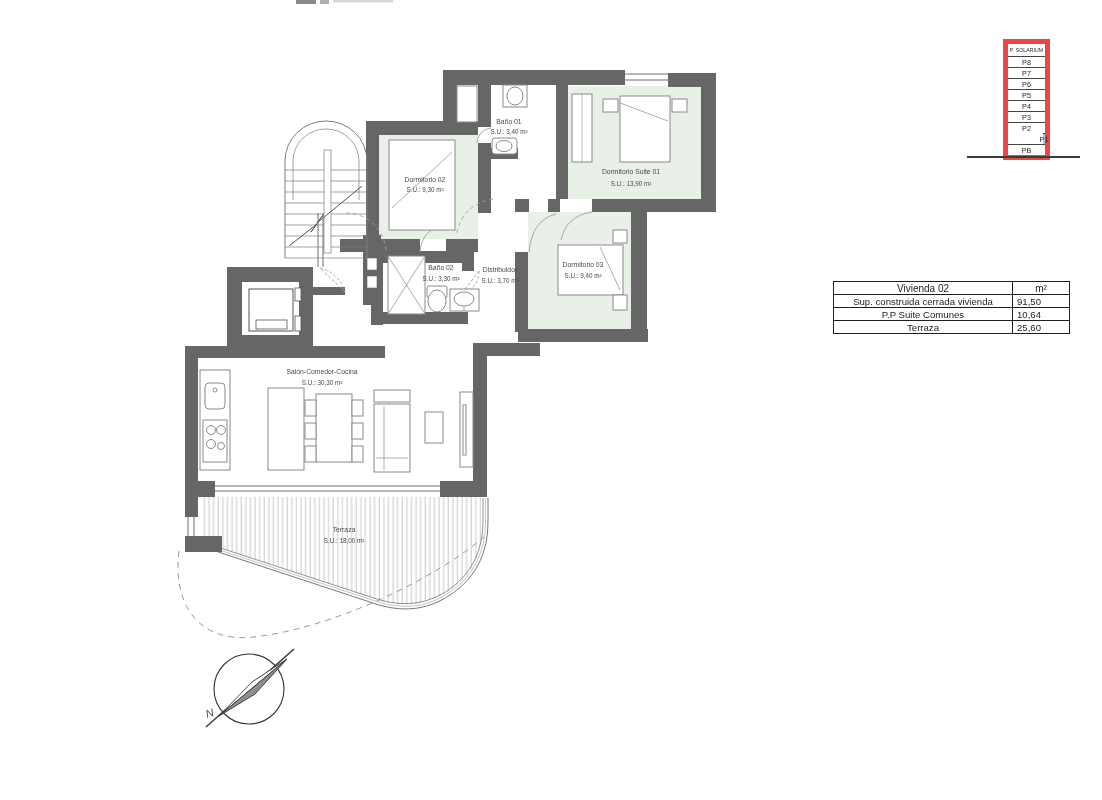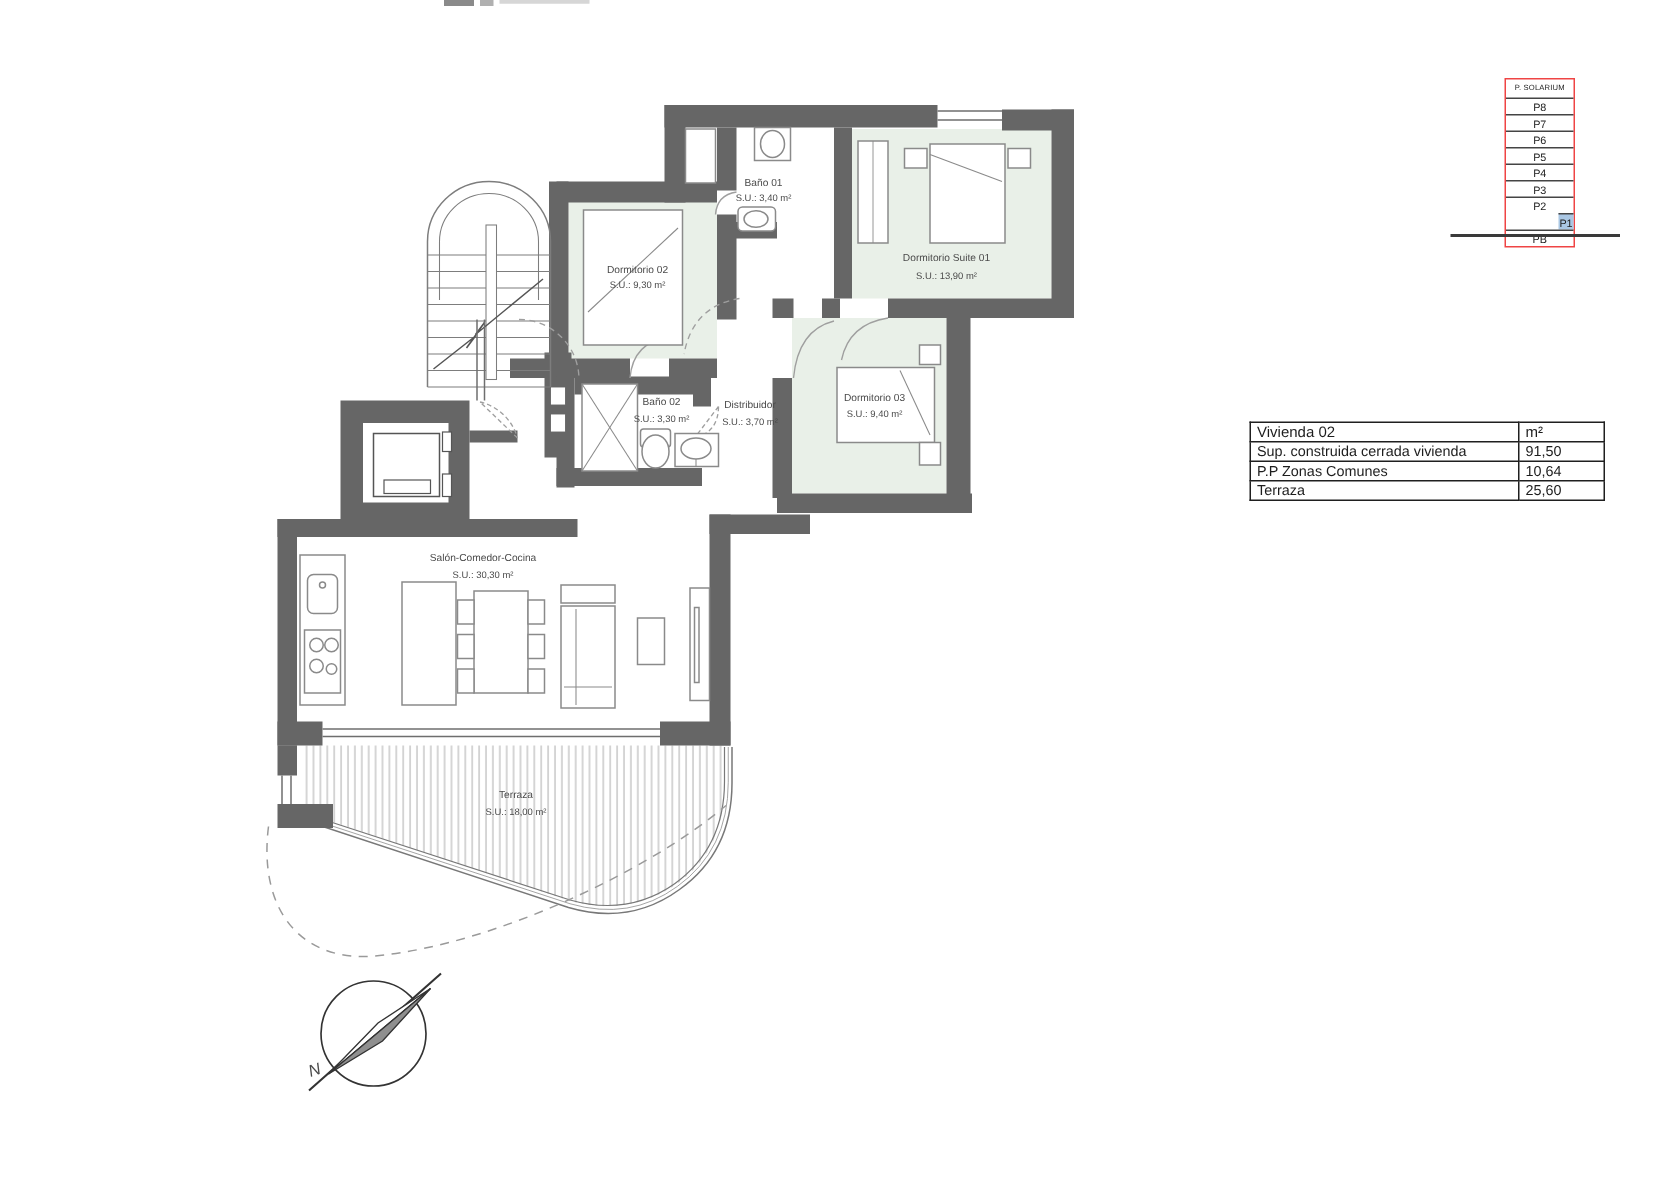--- a/index.html
+++ b/index.html
@@ -4,35 +4,35 @@
 <style>
   html,body{margin:0;padding:0;background:#fff;}
   .canvas{position:relative;width:1102px;height:800px;background:#ffffff;overflow:hidden;
           font-family:"Liberation Sans",sans-serif;}
   svg{position:absolute;left:0;top:0;}
   svg text{font-family:"Liberation Sans",sans-serif;fill:#4a4a4a;}
   .room-name{font-size:6.8px;}
   .room-area{font-size:6.3px;}
 
   
-  .floor-table{position:absolute;left:1003px;top:52px;width:47px;border:1px solid #ef4444;
+  .floor-table{position:absolute;left:1003px;top:39px;width:47px;border:5px solid #ef4444;
                box-sizing:border-box;background:#fff;}
   .fl-row{height:11px;display:flex;align-items:center;justify-content:center;
           font-size:7.2px;color:#222;border-top:1px solid #444;box-sizing:border-box;}
   .fl-row.header{height:12px;font-size:5.1px;letter-spacing:.1px;border-top:none;}
   .fl-row.selected{background:#aac7e4;margin-left:35px;}
   .ground-line{position:absolute;left:967px;top:156px;width:113px;height:2px;background:#3a3a3a;}
 
   
   .area-table{position:absolute;left:833px;top:281px;border-collapse:collapse;background:#fff;}
   .area-table td{border:1.4px solid #1f1f1f;font-size:9.6px;color:#1d1d1d;height:12px;
                  padding:0 4px;white-space:nowrap;}
-  .area-table .lbl{width:170px;text-align:left;}
+  .area-table .lbl{width:170px;text-align:center;}
   .area-table .val{width:48px;text-align:left;}
-  .area-table .hdr{text-align:left;font-size:10px;}
+  .area-table .hdr{text-align:center;font-size:10px;}
 </style>
 </head>
 <body>
 
 <div class="canvas">
 
 <svg width="1102" height="800" viewBox="0 0 1102 800">
   <defs>
     <pattern id="deck" width="4.6" height="10" patternUnits="userSpaceOnUse">
       <line x1="2" y1="0" x2="2" y2="10" stroke="#b9b9b9" stroke-width="0.8"></line>
@@ -318,21 +318,21 @@
   <tbody>
         <tr>
     <td class="lbl hdr">Vivienda 02</td>
     <td class="val hdr">m²</td>
   </tr>
   <tr>
     <td class="lbl">Sup. construida cerrada vivienda</td>
     <td class="val">91,50</td>
   </tr>
   <tr>
-    <td class="lbl">P.P Zonas Comunes</td>
+    <td class="lbl">P.P Suite Comunes</td>
     <td class="val">10,64</td>
   </tr>
   <tr>
     <td class="lbl">Terraza</td>
     <td class="val">25,60</td>
   </tr>
 </tbody>
     </table>
 
 </div>

